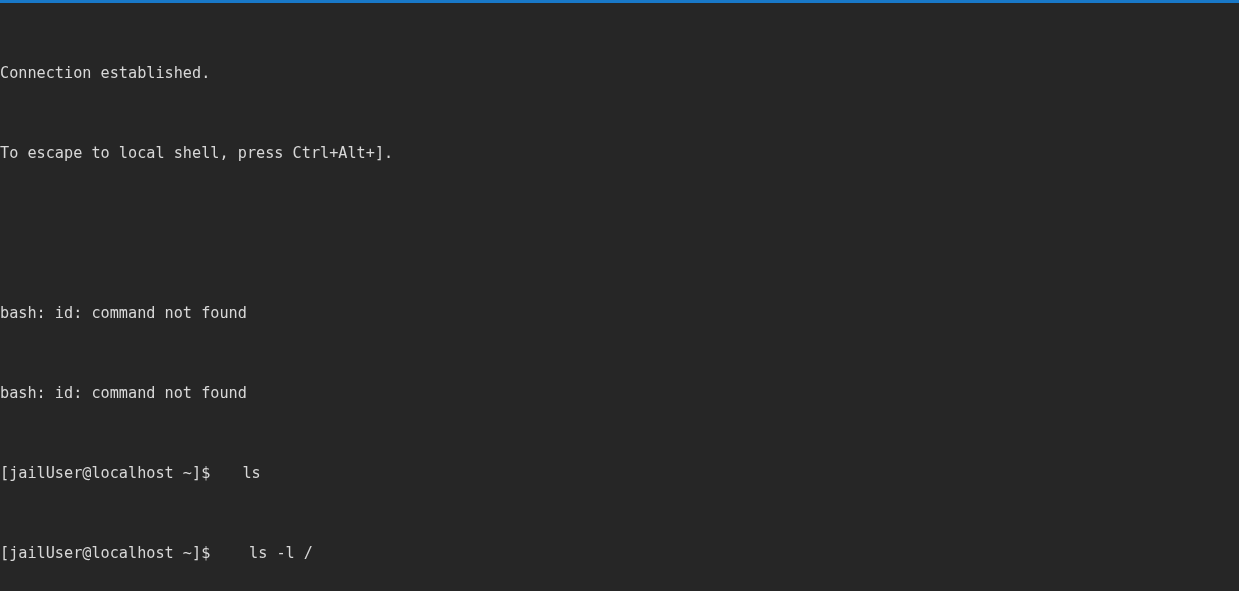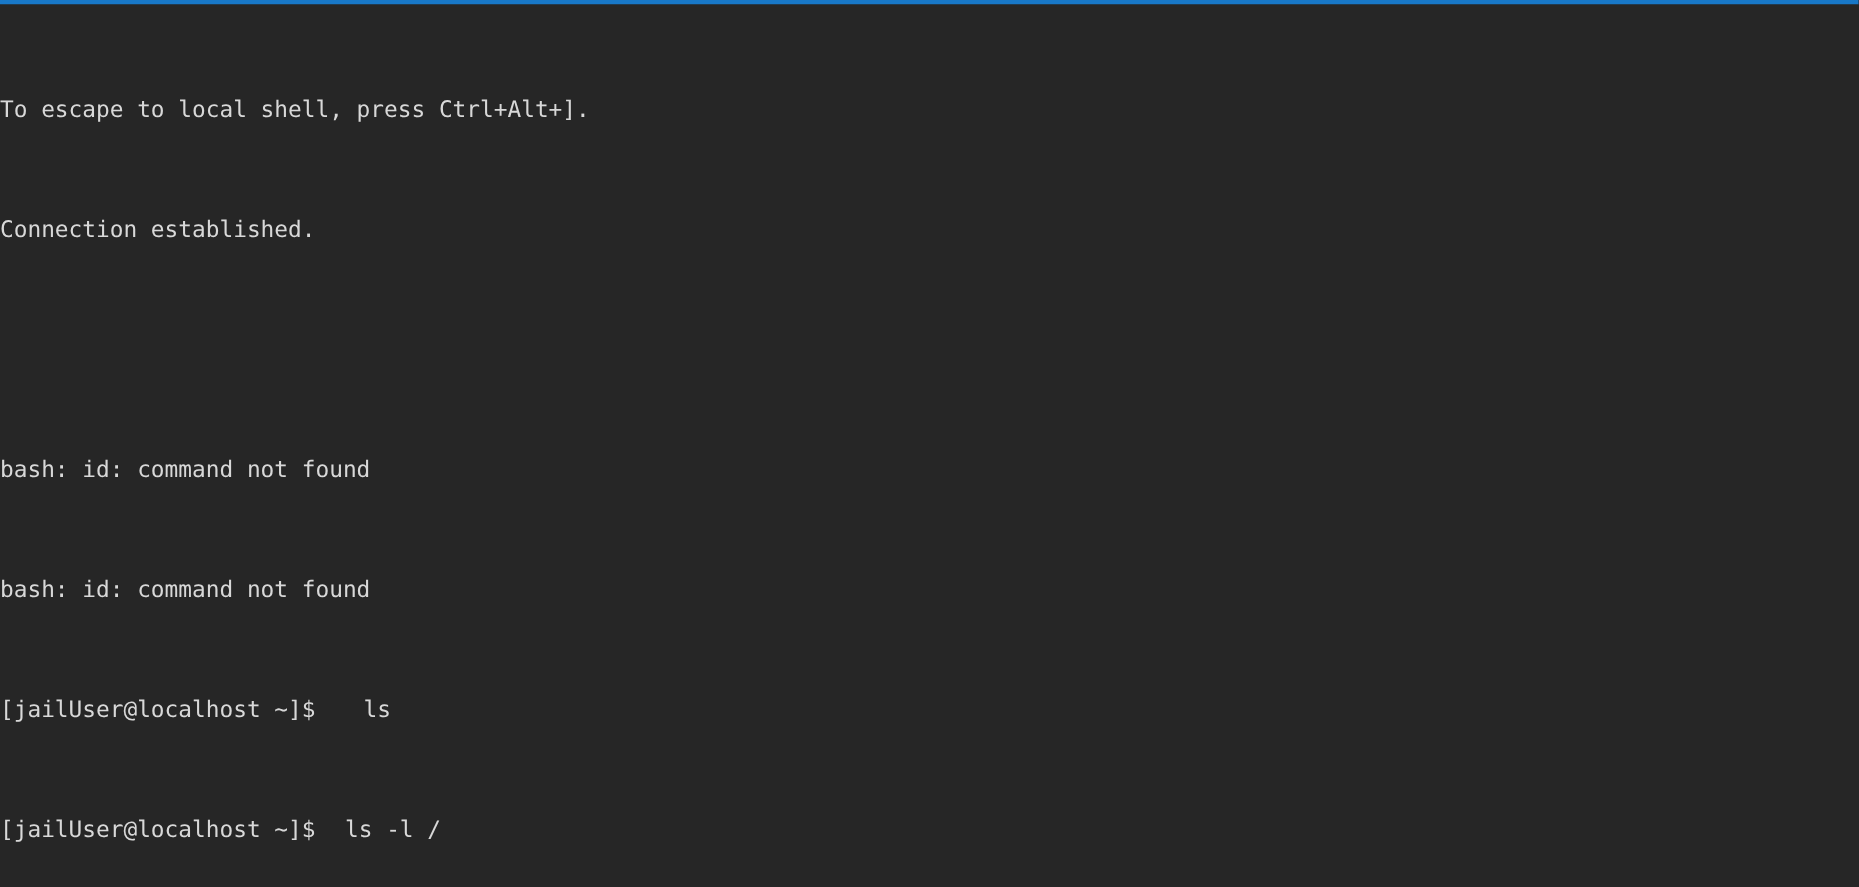--- a/index.html
+++ b/index.html
@@ -47,45 +47,45 @@
   }
 </style>
 </head>
 <body>
 
 <div id="top-bar"></div>
 
 <div id="screen">
 
   <div class="row">
-    <span class="cell" style="left:0px">To escape to local shell, press Ctrl+Alt+].</span>
+    <span class="cell" style="left:0px">Connection established.</span>
   </div>
 
   <div class="row">
-    <span class="cell" style="left:0px">Connection established.</span>
+    <span class="cell" style="left:0px">To escape to local shell, press Ctrl+Alt+].</span>
   </div>
 
   <div class="row"></div>
 
   <div class="row">
     <span class="cell" style="left:0px">bash: id: command not found</span>
   </div>
 
   <div class="row">
     <span class="cell" style="left:0px">bash: id: command not found</span>
   </div>
 
   <div class="row">
     <span class="cell" style="left:0px">[jailUser@localhost ~]$</span>
     <span class="cell" style="left:242.4px">ls</span>
   </div>
 
   <div class="row">
     <span class="cell" style="left:0px">[jailUser@localhost ~]$</span>
-    <span class="cell" style="left:230px">ls -l /</span>
+    <span class="cell" style="left:249px">ls -l /</span>
   </div>
 
   
 
   
   
   
   
   
   

